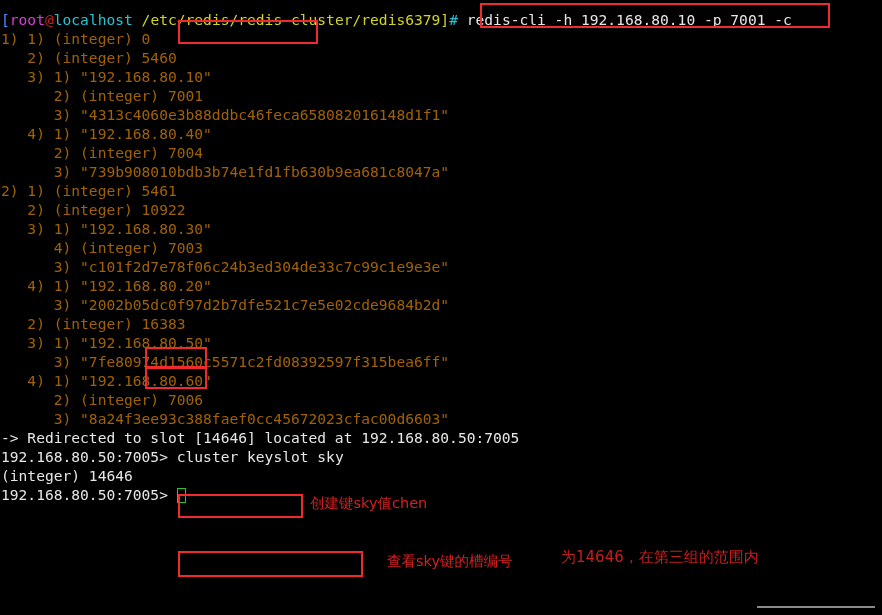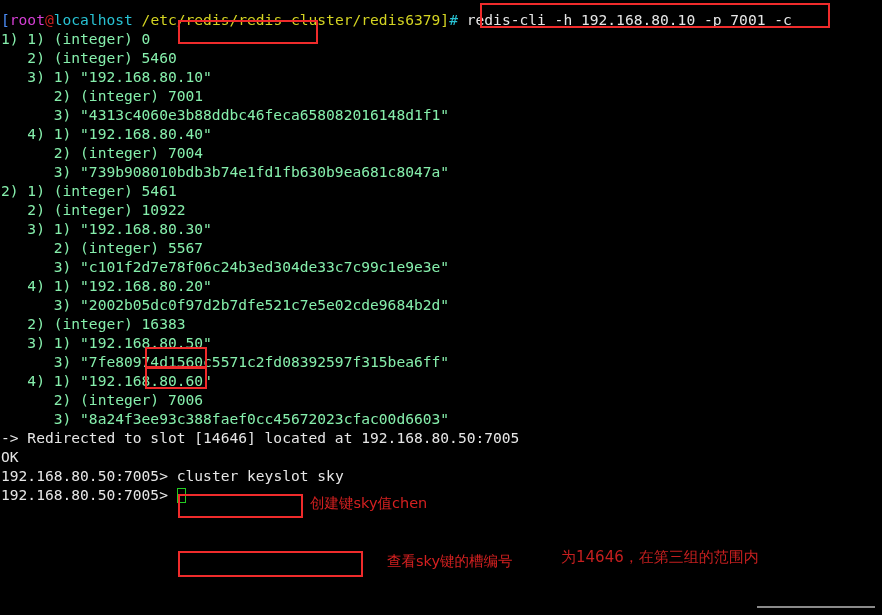--- a/index.html
+++ b/index.html
@@ -21,21 +21,21 @@
     white-space:pre;
     color:#d8d8d8;
     position:relative;
   }
   .c-blue   { color:#4b8df8; }
   .c-mag    { color:#d63fd6; }
   .c-red    { color:#cc2222; }
   .c-cyan   { color:#28c3d4; }
   .c-yellow { color:#d4d422; }
   .c-white  { color:#e6e6e6; }
-  .c-dim    { color:#86efac; }
+  .c-dim    { color:#a16207; }
 
   
   .hl {
     position:absolute;
     border:2.5px solid #ef2b2b;
     pointer-events:none;
   }
   
   .anno {
     position:absolute;
@@ -91,36 +91,36 @@
     <div class="line c-dim">   2) (integer) 5460</div>
     <div class="line c-dim">   3) 1) "192.168.80.10"</div>
     <div class="line c-dim">      2) (integer) 7001</div>
     <div class="line c-dim">      3) "4313c4060e3b88ddbc46feca658082016148d1f1"</div>
     <div class="line c-dim">   4) 1) "192.168.80.40"</div>
     <div class="line c-dim">      2) (integer) 7004</div>
     <div class="line c-dim">      3) "739b908010bdb3b74e1fd1fb630b9ea681c8047a"</div>
     <div class="line c-dim">2) 1) (integer) 5461</div>
     <div class="line c-dim">   2) (integer) 10922</div>
     <div class="line c-dim">   3) 1) "192.168.80.30"</div>
-    <div class="line c-dim">      2) (integer) 5567</div>
+    <div class="line c-dim">      4) (integer) 7003</div>
     <div class="line c-dim">      3) "c101f2d7e78f06c24b3ed304de33c7c99c1e9e3e"</div>
     <div class="line c-dim">   4) 1) "192.168.80.20"</div>
     <div class="line c-dim">      3) "2002b05dc0f97d2b7dfe521c7e5e02cde9684b2d"</div>
     <div class="line c-dim">   2) (integer) 16383</div>
     <div class="line c-dim">   3) 1) "192.168.80.50"</div>
     <div class="line c-dim">      3) "7fe80974d1560c5571c2fd08392597f315bea6ff"</div>
     <div class="line c-dim">   4) 1) "192.168.80.60"</div>
     <div class="line c-dim">      2) (integer) 7006</div>
     <div class="line c-dim">      3) "8a24f3ee93c388faef0cc45672023cfac00d6603"</div>
   </div>
 
   <div class="line c-white">-&gt; Redirected to slot [14646] located at 192.168.80.50:7005</div>
-  <div class="line c-white">OK</div>
 
   <div class="line"><span class="c-white">192.168.80.50:7005&gt; </span><span class="c-white">cluster keyslot sky</span></div>
+  <div class="line c-white">(integer) 14646</div>
 
   <div class="line"><span class="c-white">192.168.80.50:7005&gt; </span><span class="cursor"></span></div>
 
 </div>
 
 <div class="anno" style="left:310px; top:494px;text-align:right;">创建键sky值chen</div>
 <div class="anno" style="left:371px; top:552px;margin-left:16px;">查看sky键的槽编号</div>
 
 <div class="anno-block" style="left:561px; top:497px;">
   <div>为14646，在第三组的范围内</div>

